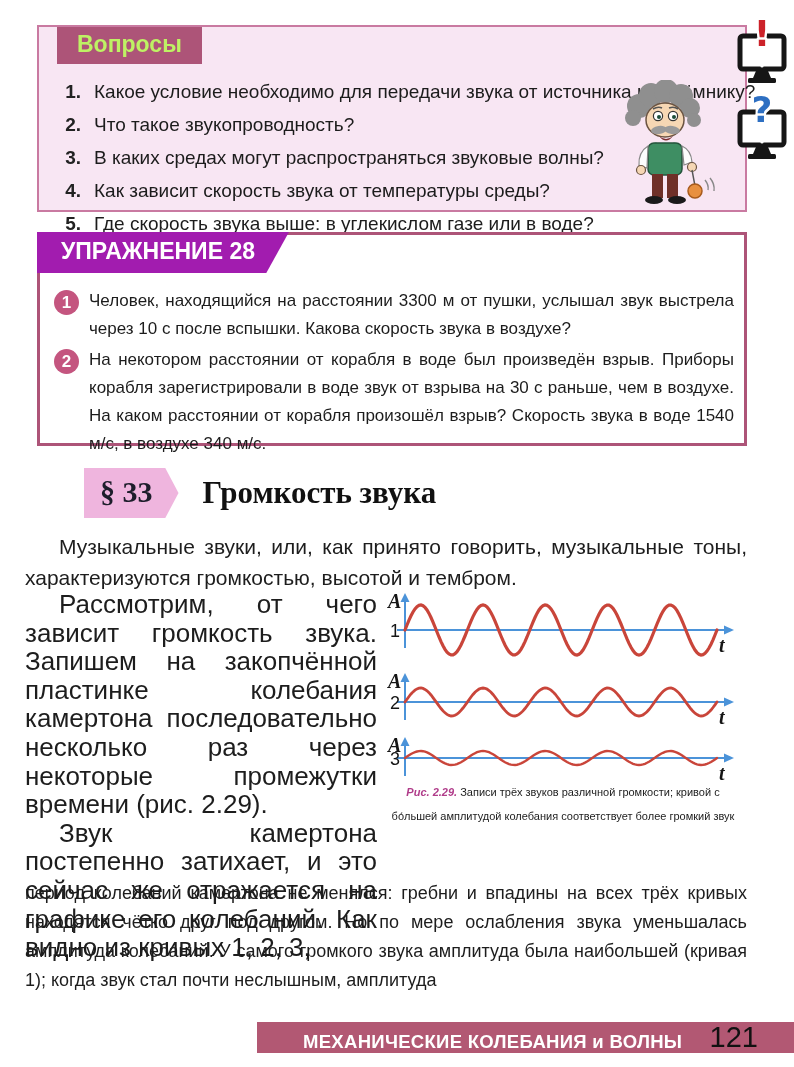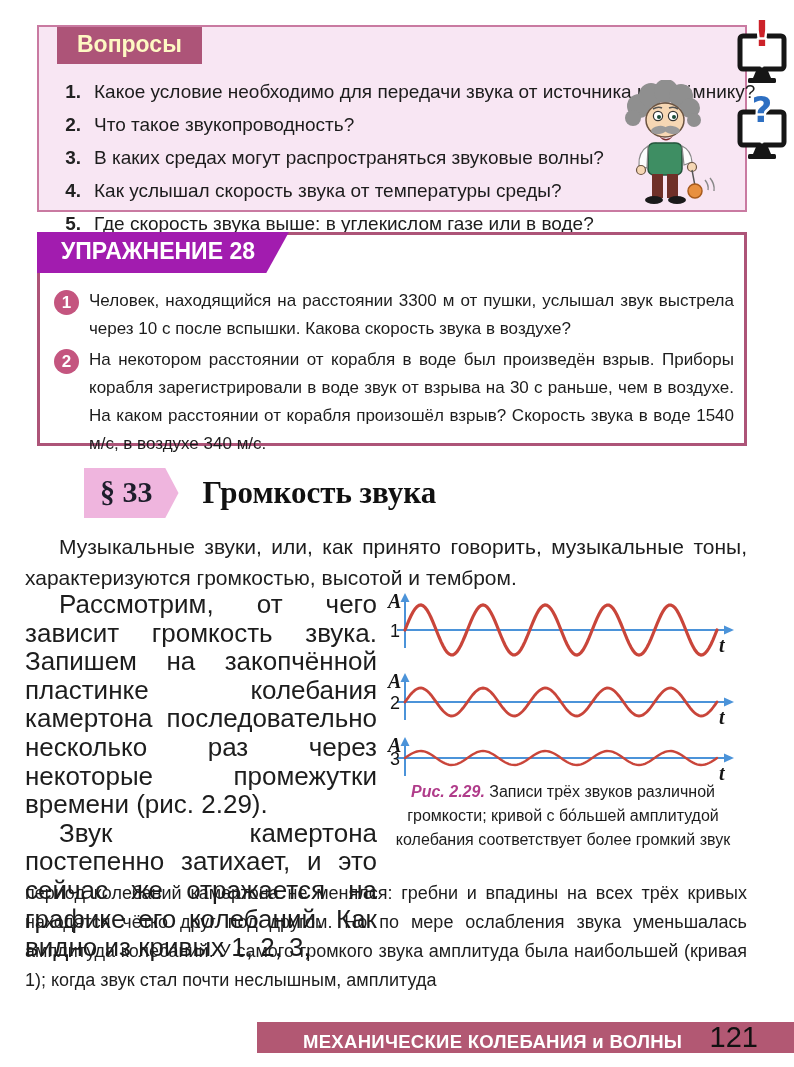--- a/index.html
+++ b/index.html
@@ -17,21 +17,21 @@
   .monitor .mark{position:absolute;top:-14px;left:50%;transform:translateX(-50%);
         font-weight:bold;font-size:36px;line-height:1;font-family:"DejaVu Sans",sans-serif;
         text-shadow:-2px 0 0 #fff,2px 0 0 #fff,0 -2px 0 #fff,0 2px 0 #fff,
                     -2px -2px 0 #fff,2px 2px 0 #fff,-2px 2px 0 #fff,2px -2px 0 #fff;}
   .mark.red{color:#cc2229;}
   .mark.blue{color:#2d6fc2;}
 
   
   .qbox{position:absolute;left:37px;top:25px;width:710px;height:187px;
         background:#f8e6f3;border:2px solid #c97aa1;box-sizing:border-box;}
-  .qbox-tab{position:absolute;left:18px;top:0;background:#ad5478;color:#fef9c3;
+  .qbox-tab{position:absolute;left:18px;top:0;background:#ad5478;color:#bef264;
         font-weight:bold;font-size:23px;padding:4px 20px 6px 20px;}
   .qlist{position:absolute;left:0;top:48px;width:100%;}
   .qrow{display:flex;height:33px;align-items:center;}
   .qnum{width:42px;text-align:right;font-weight:bold;font-size:19px;flex:none;}
   .qtext{margin-left:13px;font-size:19px;white-space:nowrap;color:#1c1c1c;}
   .scientist{position:absolute;right:28px;bottom:2px;width:102px;height:128px;}
 
   
   .exbox{position:absolute;left:37px;top:232px;width:710px;height:214px;
         background:#fff;border:3px solid #ad5478;box-sizing:border-box;}
@@ -59,21 +59,21 @@
   .para.indent{text-indent:34px;}
   .intro{left:25px;top:531px;width:722px;font-size:21px;line-height:31px;}
   .colleft{left:25px;top:590px;width:352px;font-size:26px;line-height:28.6px;}
   .colleft p{margin:0;text-indent:34px;text-align:justify;}
   .bottom{left:25px;top:879px;width:722px;font-size:18px;line-height:29px;}
 
   
   .figure{position:absolute;left:387px;top:592px;width:360px;}
   .wave-row{display:block;margin-bottom:4px;}
   .fig-caption{position:absolute;left:387px;top:780px;width:352px;text-align:center;
-        font-size:16px;line-height:24px;color:#1c1c1c;}
+        font-size:11px;line-height:24px;color:#1c1c1c;}
   .fig-label{color:#b03c8a;font-weight:bold;font-style:italic;}
 
   
   .footer-bar{position:absolute;left:257px;top:1022px;width:537px;height:31px;
         background:#b25873;display:flex;align-items:flex-end;padding-left:28px;}
   .footer-title{color:#fff;font-weight:bold;font-size:18.5px;padding-left:18px;
         letter-spacing:0.3px;}
   .page-num{position:absolute;right:64px;top:0;height:15px;line-height:31px;
         color:#111;font-size:29px;}
 </style>
@@ -115,21 +115,21 @@
       <div class="qrow">
         <span class="qnum">2.</span>
         <span class="qtext">Что такое звукопроводность?</span>
       </div>
       <div class="qrow">
         <span class="qnum">3.</span>
         <span class="qtext">В каких средах могут распространяться звуковые волны?</span>
       </div>
       <div class="qrow">
         <span class="qnum">4.</span>
-        <span class="qtext">Как услышал скорость звука от температуры среды?</span>
+        <span class="qtext">Как зависит скорость звука от температуры среды?</span>
       </div>
       <div class="qrow">
         <span class="qnum">5.</span>
         <span class="qtext">Где скорость звука выше: в углекислом газе или в воде?</span>
       </div>
     </div>
     <svg class="scientist" viewBox="0 0 102 128">
       <g fill="#8f8f8f">
         <circle cx="24" cy="26" r="12"></circle>
           <circle cx="36" cy="15" r="12"></circle>

